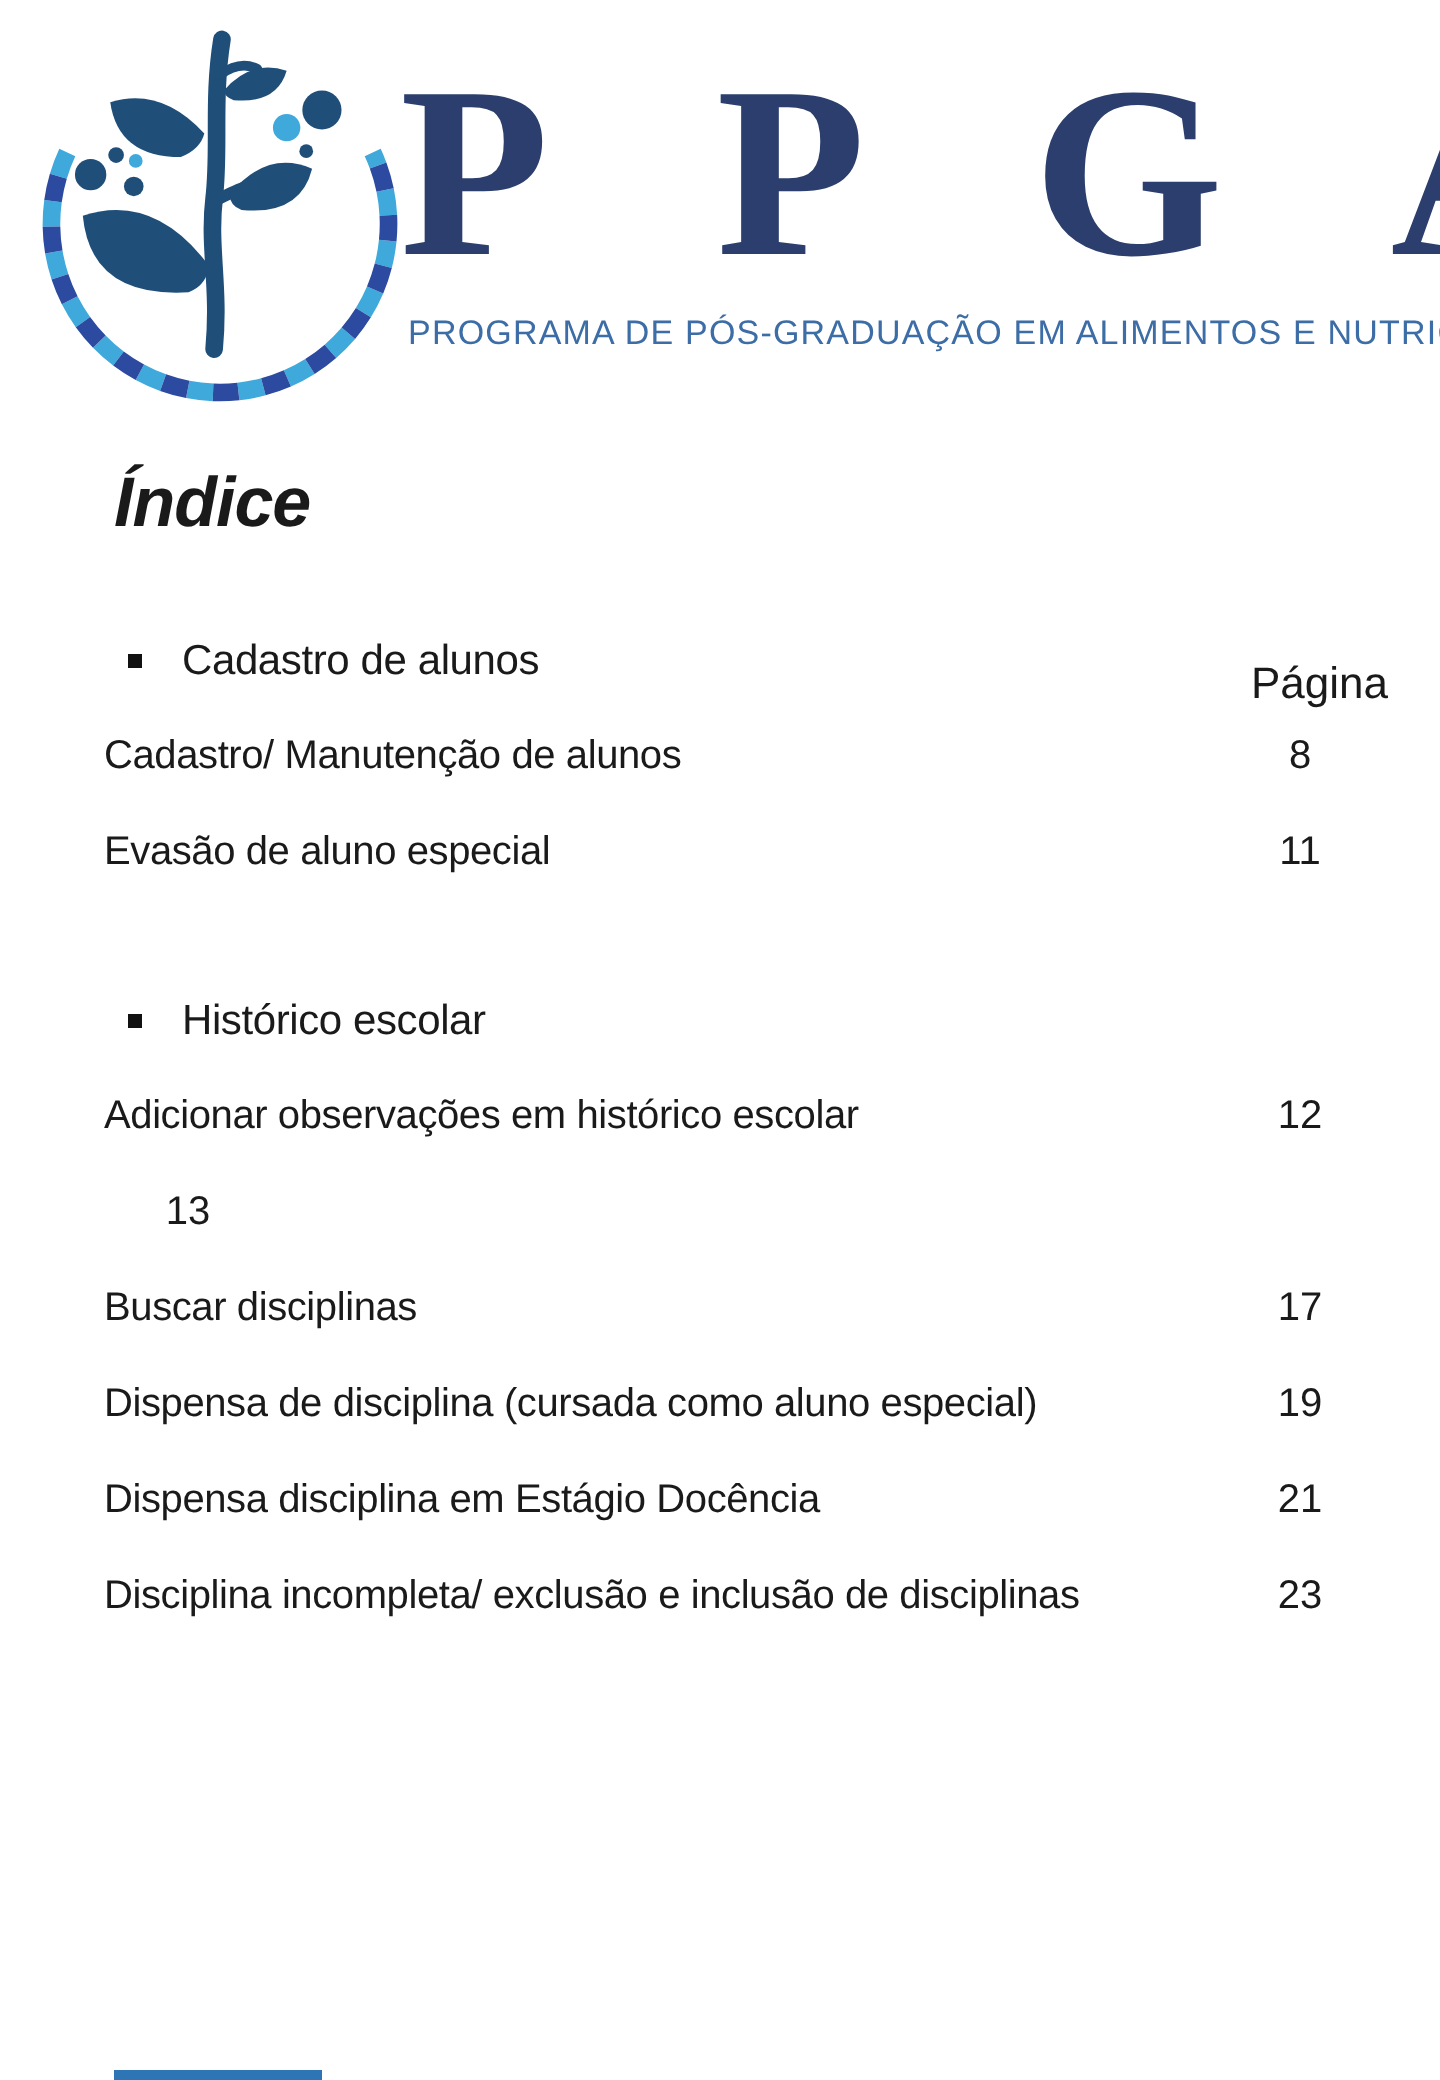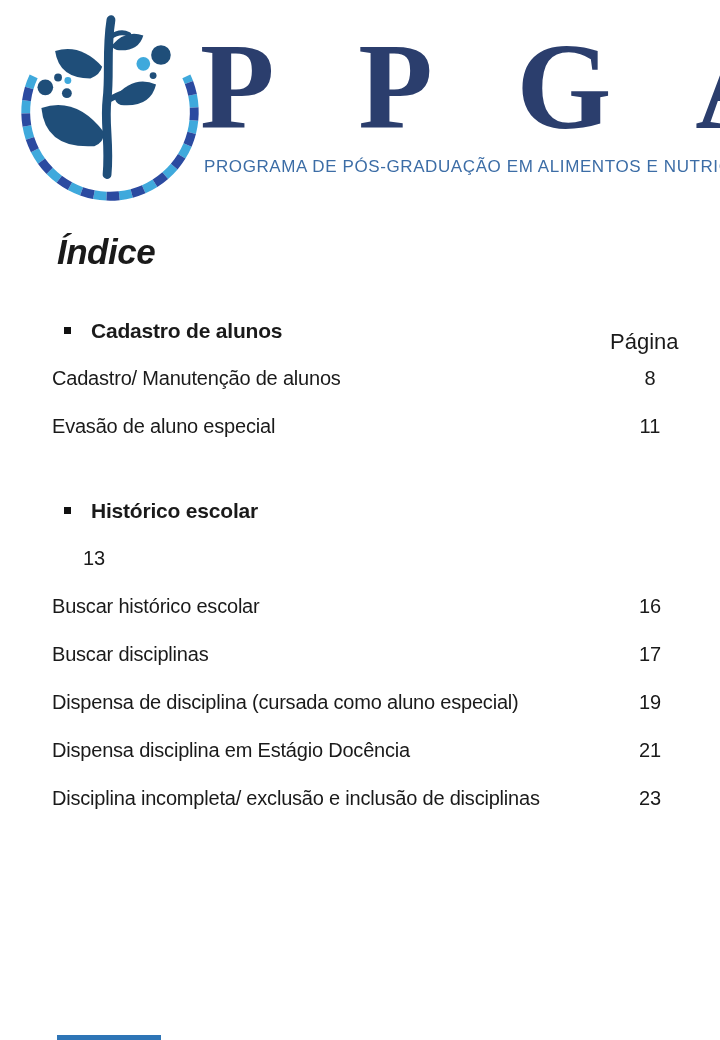--- a/index.html
+++ b/index.html
@@ -35,30 +35,30 @@
   
   .content { padding-top: 28px; }
   .doc-title {
     margin: 0 0 0 57px;
     font-size: 35px; line-height: 38px;
     font-weight: 700; font-style: italic;
     letter-spacing: -0.5px;
   }
   .pagina-label {
     position: absolute; left: 610px; top: 329px;
-    width: 84px; text-align: left;
+    width: 84px; text-align: right;
     font-size: 22px;
   }
 
   .toc-section { margin-top: 46px; }
   .toc-section + .toc-section { margin-top: 56px; }
   .section-header {
     position: relative; padding-left: 91px;
     height: 28px; line-height: 28px;
-    font-size: 21px; font-weight: 700;
+    font-size: 21px; font-weight: 400;
     letter-spacing: -0.2px;
   }
   .bullet-icon {
     position: absolute; left: 64px; top: 10px;
     width: 7px; height: 7px; background: #111;
   }
   .section-items { margin-top: 3px; }
   .toc-row {
     display: flex; align-items: flex-start;
     height: 26px; margin-top: 22px;
@@ -133,30 +133,30 @@
   </div>
 </div>
   </section>
 
   <section class="toc-section">
     <div class="section-header">
       <span class="bullet-icon"></span>
       <span>Histórico escolar</span>
     </div>
     <div class="section-items">
+  <div class="toc-row">
+    <span class="toc-label">Adicionar observações em histórico escolar</span>
+    <span class="toc-page">12</span>
+  </div>
 
   <div class="toc-row">
     <span class="toc-page">13</span>
   </div>
 
 
-  <div class="toc-row">
-    <span class="toc-label">Buscar histórico escolar</span>
-    <span class="toc-page">16</span>
-  </div>
 
   <div class="toc-row">
     <span class="toc-label">Buscar disciplinas</span>
     <span class="toc-page">17</span>
   </div>
 
   <div class="toc-row">
     <span class="toc-label">Dispensa de disciplina (cursada como aluno especial)</span>
     <span class="toc-page">19</span>
   </div>

